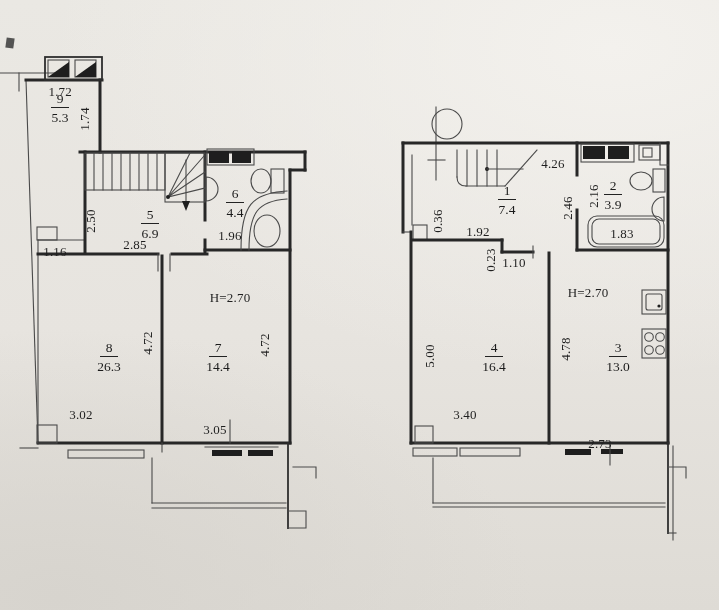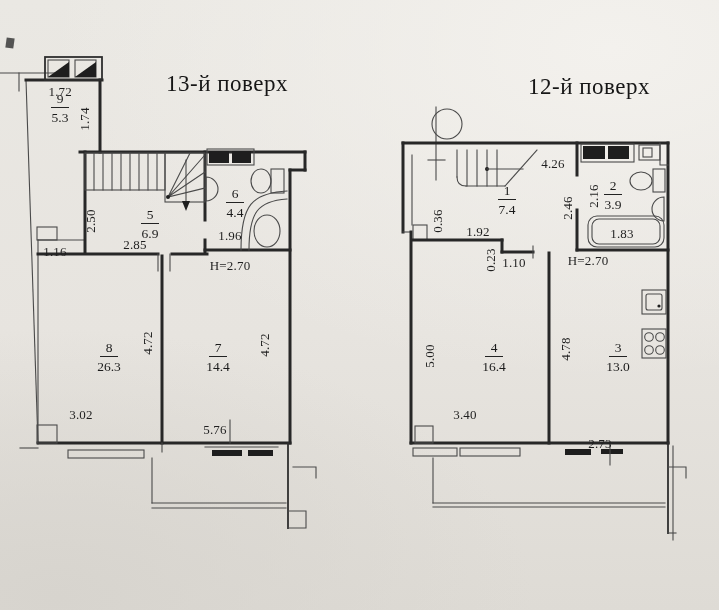--- a/index.html
+++ b/index.html
@@ -20,21 +20,21 @@
   .t{fill:none;stroke:#4a4a4a;stroke-width:1.1;stroke-linecap:square;}
   .dk{fill:#1e1e1e;stroke:none;}
   .ftitle{
     position:absolute;font-size:23px;letter-spacing:.5px;color:#161616;
     white-space:nowrap;
   }
   .dim{
     position:absolute;width:44px;text-align:center;
     font-size:13px;color:#1f1f1f;white-space:nowrap;letter-spacing:.2px;
   }
-  .dim.wide{width:56px;}
+  .dim.wide{width:56px;margin-top:32px;}
   .dim.v{transform:rotate(-90deg);transform-origin:center;}
   .room{
     position:absolute;width:44px;text-align:center;
     font-size:13.5px;color:#1b1b1b;line-height:1.04;
   }
   .room .num{display:inline-block;border-bottom:1.4px solid #222;padding:0 6px 1px;}
   .room .area{display:block;margin-top:3px;}
   .artifact-mark{
     position:absolute;left:6px;top:38px;width:8px;height:10px;
     background:#3a3a3a;transform:rotate(8deg);opacity:.85;
@@ -206,22 +206,20 @@
       <path class="t" d="M433 458 V503"></path>
       <path class="t" d="M433 503 H665"></path>
       <path class="t" d="M433 507 H665"></path>
       <path class="m" d="M668 443 V533"></path>
       <path class="t" d="M673 446 V540"></path>
       <path class="t" d="M668 467 H686 M686 467 V478"></path>
       <path class="t" d="M668 533 H676"></path>
     </g>
   </svg>
 
-  <div class="ftitle" style="left:166px;top:71px;">13-й поверх</div>
-  <div class="ftitle" style="left:528px;top:74px;">12-й поверх</div>
 
   <div class="room" style="left:38px;top:92px;">
     <span class="num">9</span>
     <span class="area">5.3</span>
   </div>
   <div class="room" style="left:128px;top:208px;">
     <span class="num">5</span>
     <span class="area">6.9</span>
   </div>
   <div class="room" style="left:213px;top:187px;">
@@ -240,21 +238,21 @@
   <span class="dim" style="left:28px;top:84px;text-align:right;">1.72</span>
   <span class="dim v" style="left:63px;top:111px;">1.74</span>
   <span class="dim v" style="left:69px;top:213px;">2.50</span>
   <span class="dim" style="left:113px;top:237px;">2.85</span>
   <span class="dim" style="left:33px;top:244px;">1.16</span>
   <span class="dim" style="left:208px;top:228px;">1.96</span>
   <span class="dim wide" style="left:202px;top:258px;">H=2.70</span>
   <span class="dim v" style="left:126px;top:335px;">4.72</span>
   <span class="dim v" style="left:243px;top:337px;">4.72</span>
   <span class="dim" style="left:59px;top:407px;">3.02</span>
-  <span class="dim" style="left:193px;top:422px;">5.76</span>
+  <span class="dim" style="left:193px;top:422px;">3.05</span>
 
   <div class="room" style="left:485px;top:184px;">
     <span class="num">1</span>
     <span class="area">7.4</span>
   </div>
   <div class="room" style="left:591px;top:179px;">
     <span class="num">2</span>
     <span class="area">3.9</span>
   </div>
   <div class="room" style="left:472px;top:341px;">

